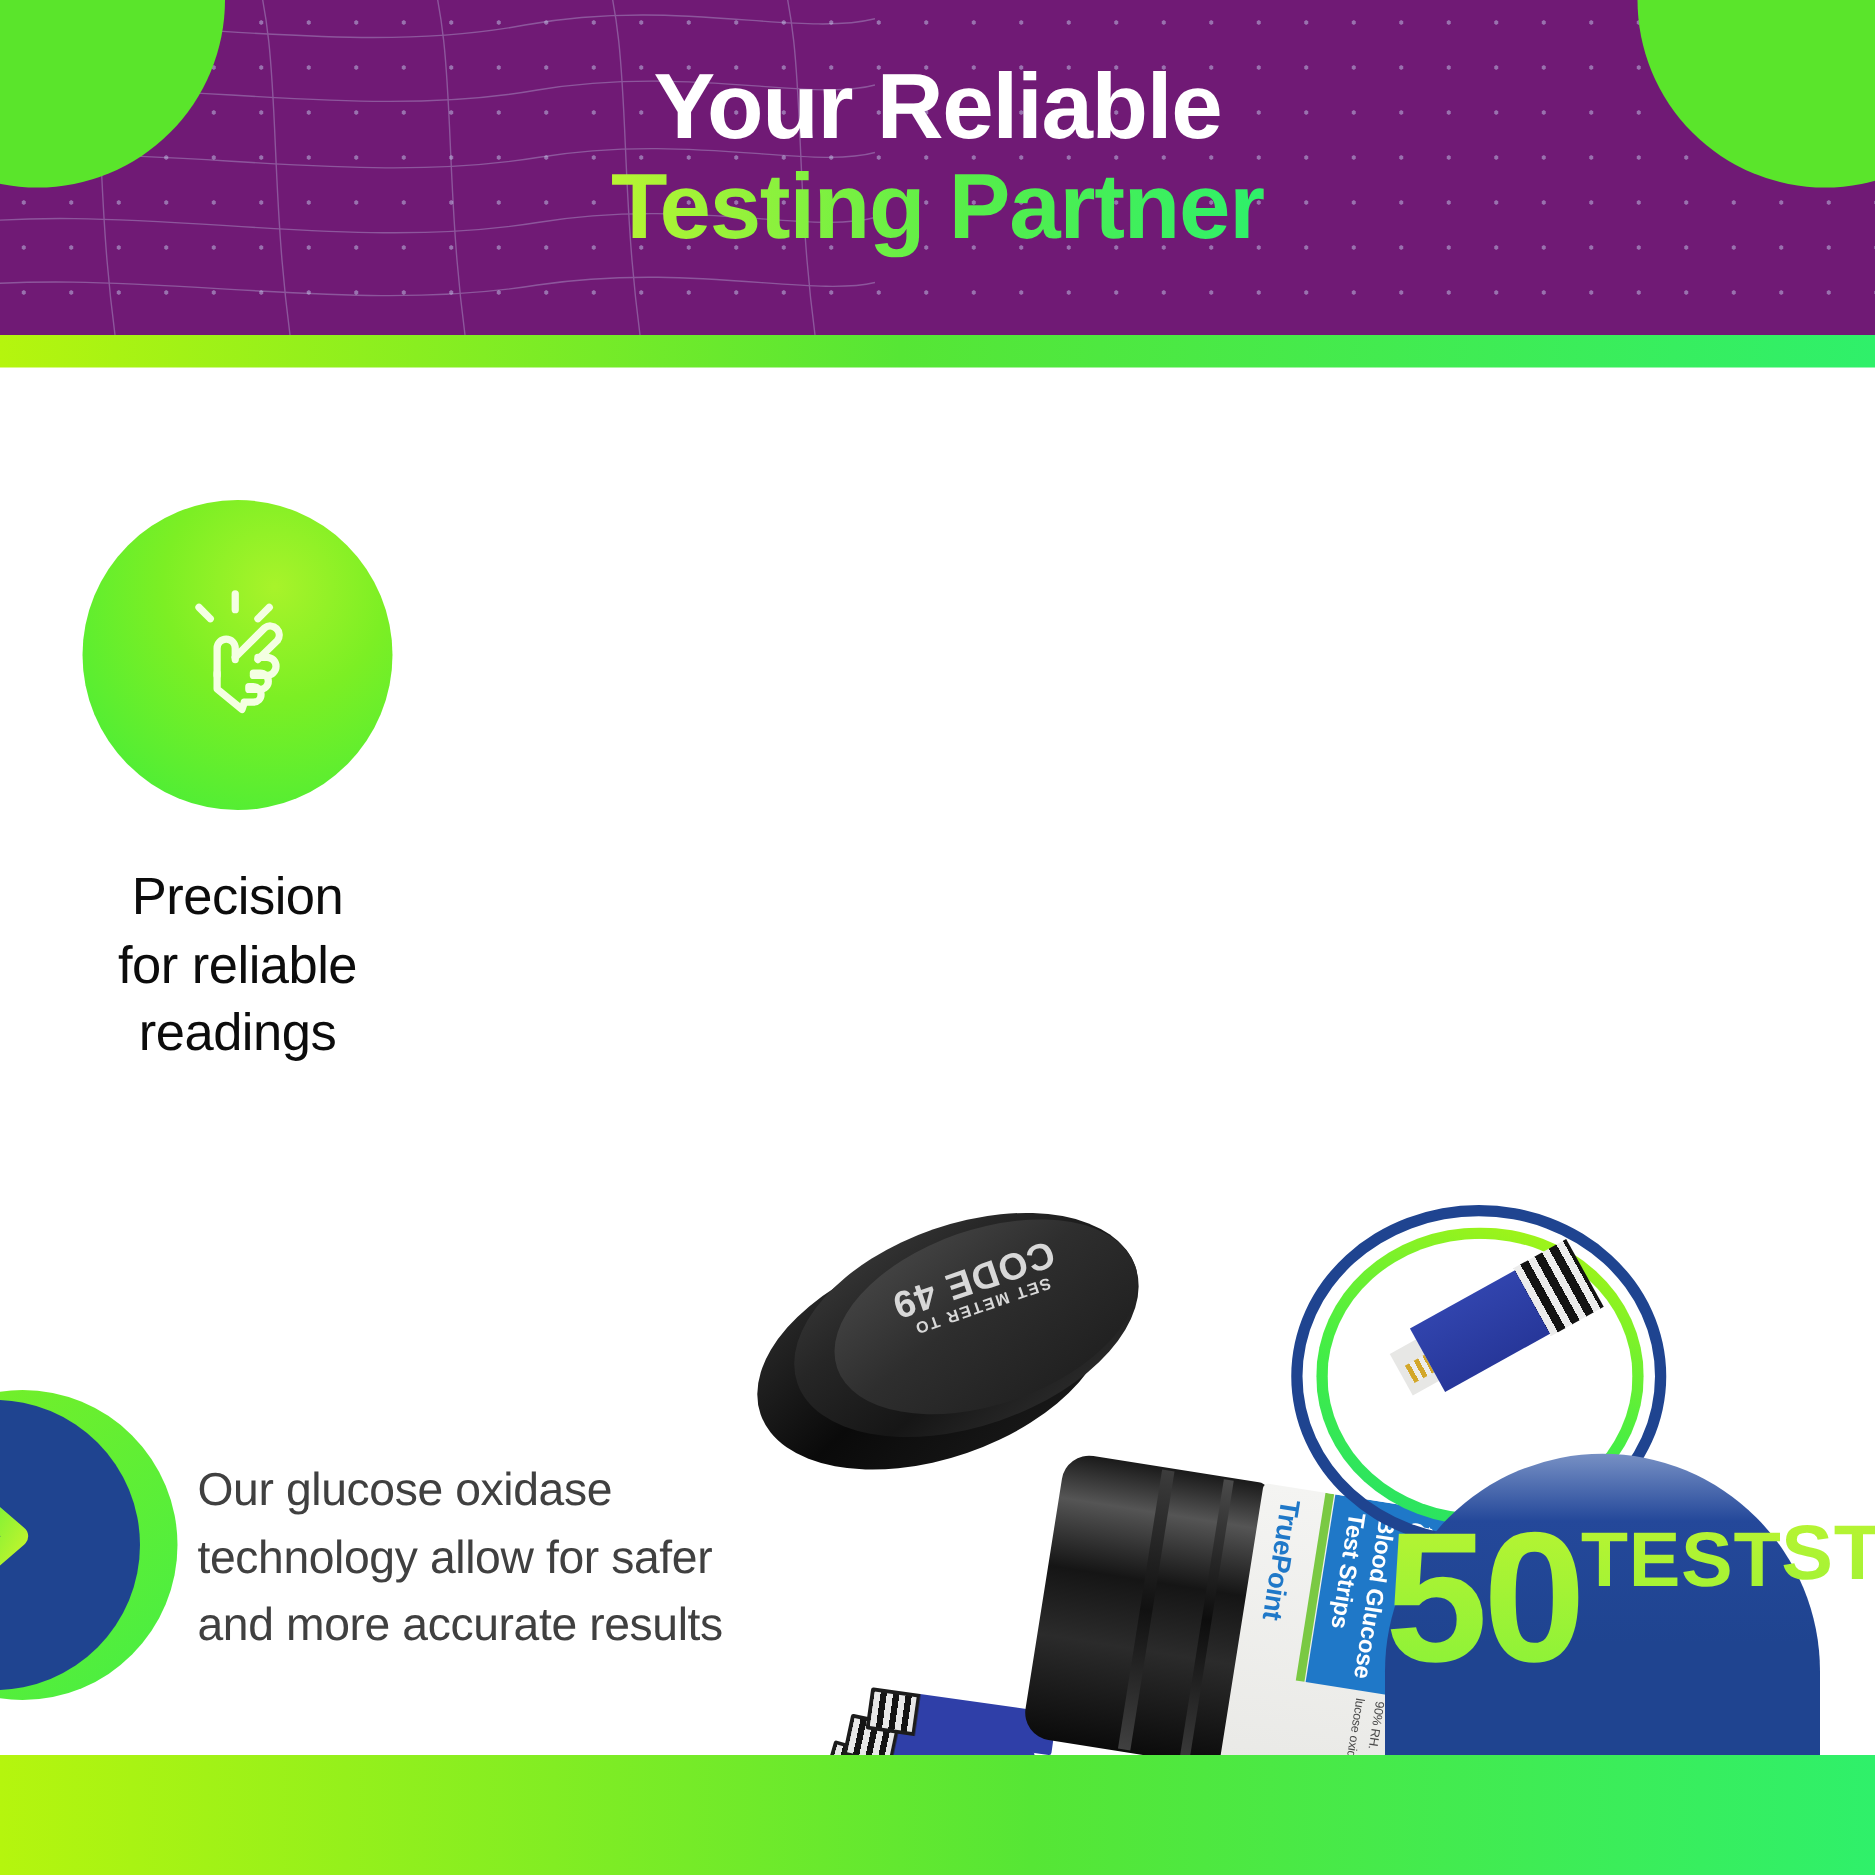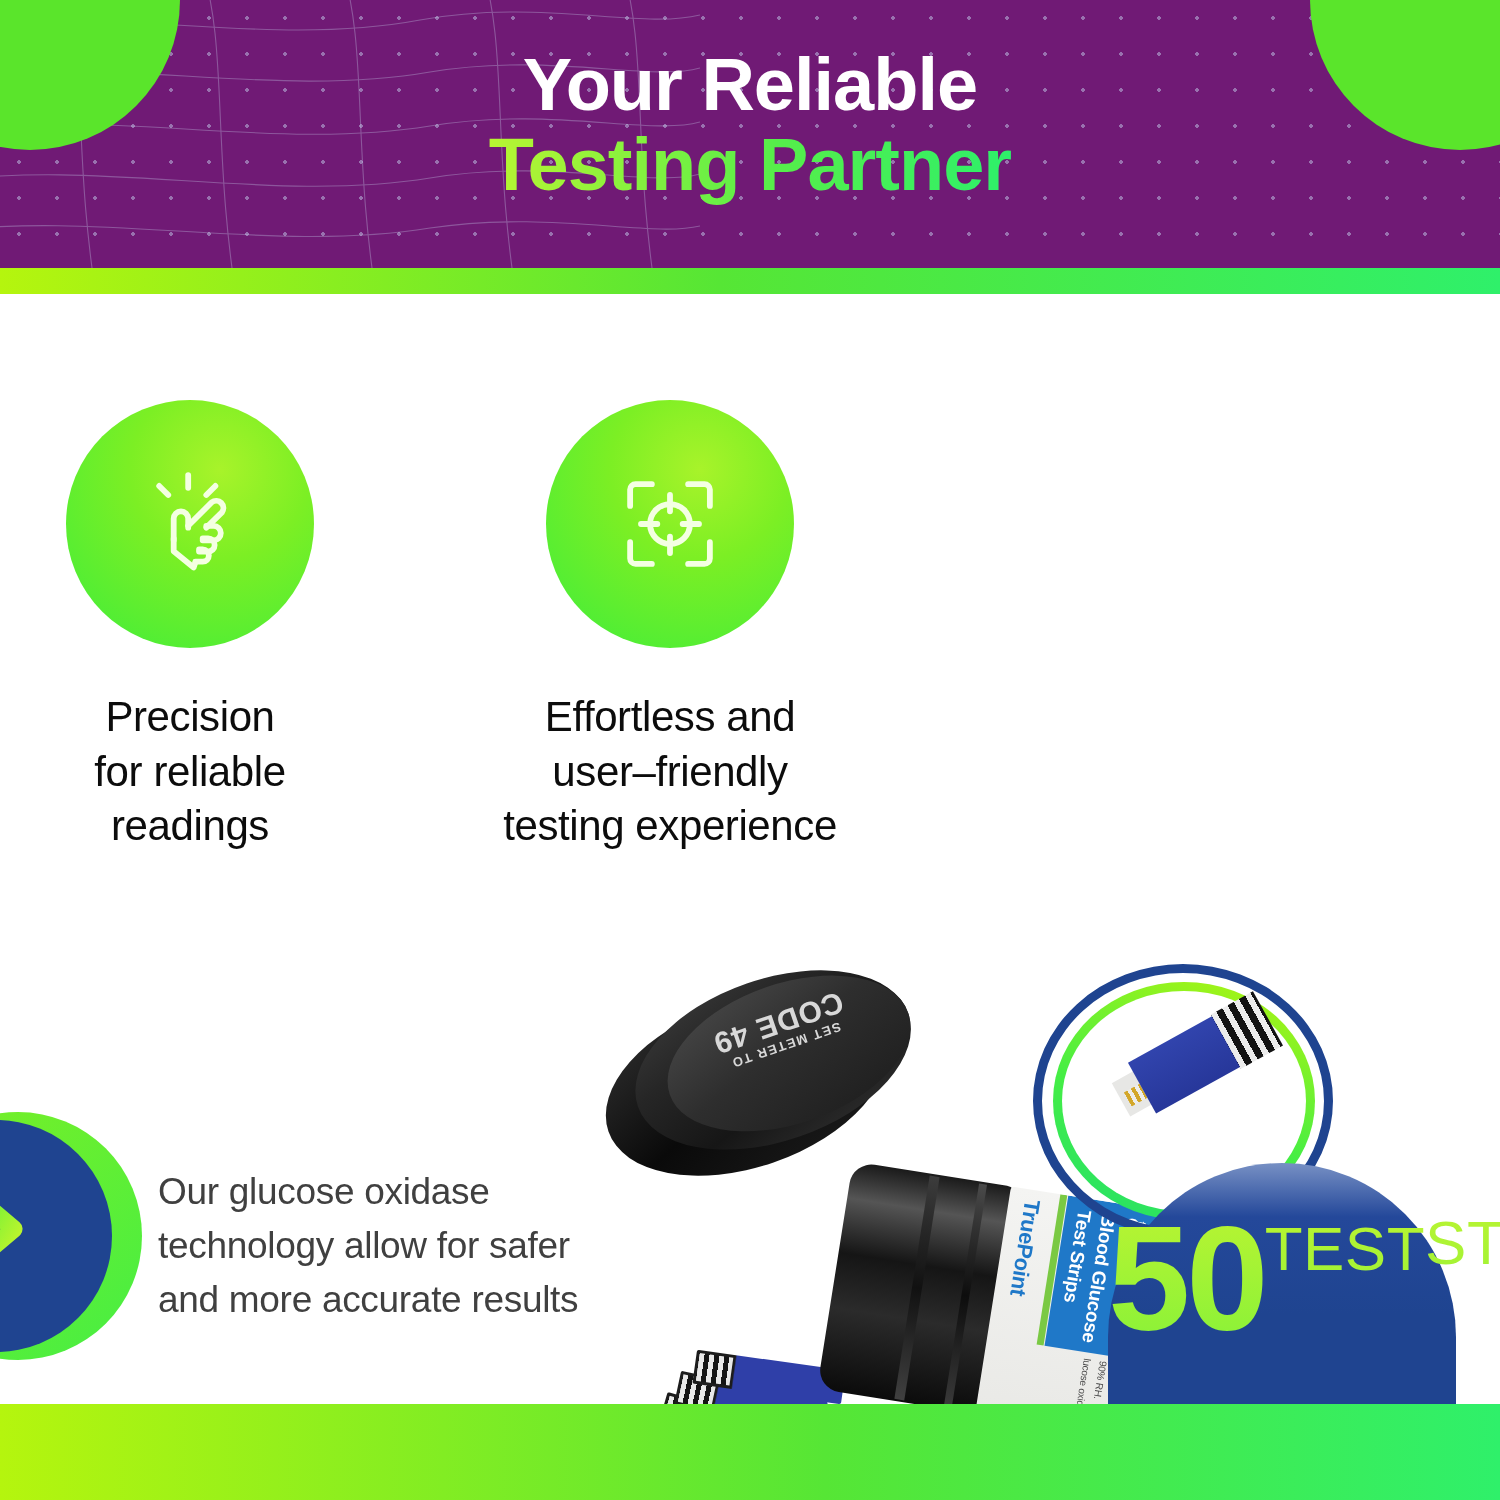--- a/index.html
+++ b/index.html
@@ -55,21 +55,21 @@
     color:transparent;text-decoration:underline; -webkit-text-fill-color:transparent;
   }
   .green-bar {
     position:absolute; left:0; top:268px; width:1500px; height:26px;
     background:linear-gradient(90deg,#b5f50e 0%, #56e635 48%, #2ff06a 100%);
   }
 
   
   .features {
     position:absolute; left:0; top:400px; width:1500px;
-    display:flex; justify-content:flex-start; gap:100px;
+    display:flex; justify-content:space-between; gap:100px;
   }
   .feature { width:380px; display:flex; flex-direction:column; align-items:center; }
   .feat-circle {
     width:248px; height:248px; border-radius:50%;
     background:radial-gradient(circle at 62% 28%, #a8f32a 0%, #7cef24 38%, #3ded3c 100%);
     display:flex; align-items:center; justify-content:center;
     box-shadow:0 0 0 0 rgba(0,0,0,0);
   }
   .feat-circle svg { width:116px; height:116px; display:block; }
   .feat-text {
@@ -244,21 +244,21 @@
     padding-top:48px;
   }
   .cb-num {
     font-size:148px; font-weight:bold; line-height:.92;
     letter-spacing:-4px;
     background:linear-gradient(180deg,#b8f432 0%, #55ef3f 100%);
     -webkit-background-clip:text; background-clip:text;
     color:transparent; -webkit-text-fill-color:transparent;
   }
   .cb-l1, .cb-l2 {
-    font-size:62px; font-weight:normal; line-height:1.02; letter-spacing:.5px;
+    font-size:62px; font-weight:bold; line-height:1.02; letter-spacing:.5px;
     background:linear-gradient(180deg,#b8f432 0%, #55ef3f 100%);
     -webkit-background-clip:text; background-clip:text;
     color:transparent; -webkit-text-fill-color:transparent;
   }
   .cb-l1 { margin-top:6px; }
 
   
   .bottom-bar {
     position:absolute; left:0; bottom:0; width:1500px; height:96px;
     background:linear-gradient(90deg,#b5f50e 0%, #56e635 55%, #2ff06a 100%);
@@ -307,38 +307,20 @@
         <path d="M37 46 l2 0 a3.4 3.4 0 0 1 0 6.8 l-4 0"></path>
         <path d="M23 40 L23 47 L34 56 L35 53"></path>
       </svg>
     </div>
     <div class="feat-text">Precision
 for reliable
 readings</div>
   </div>
 
 
-  <div class="feature">
-    <div class="feat-circle">
-      <svg viewBox="0 0 64 64" fill="none" stroke="#f4ffe2" stroke-width="3.2" stroke-linecap="round" stroke-linejoin="round">
-        <path d="M10 22 L10 13 a3 3 0 0 1 3 -3 L22 10"></path>
-        <path d="M42 10 L51 10 a3 3 0 0 1 3 3 L54 22"></path>
-        <path d="M54 42 L54 51 a3 3 0 0 1 -3 3 L42 54"></path>
-        <path d="M22 54 L13 54 a3 3 0 0 1 -3 -3 L10 42"></path>
-        <circle cx="32" cy="32" r="11"></circle>
-        <path d="M32 16 L32 25"></path>
-        <path d="M32 39 L32 48"></path>
-        <path d="M16 32 L25 32"></path>
-        <path d="M39 32 L48 32"></path>
-      </svg>
-    </div>
-    <div class="feat-text">Effortless and
-user–friendly
-testing experience</div>
-  </div>
 </div>
 
 <div class="arrow-badge">
   <div class="arrow-ring"></div>
   <div class="arrow-core"></div>
   <svg class="arrow-chev" viewBox="0 0 64 64">
     <defs>
       <linearGradient id="chevg" x1="0" y1="0" x2="1" y2="1">
         <stop offset="0%" stop-color="#5cf03a"></stop>
         <stop offset="100%" stop-color="#c8f52c"></stop>

